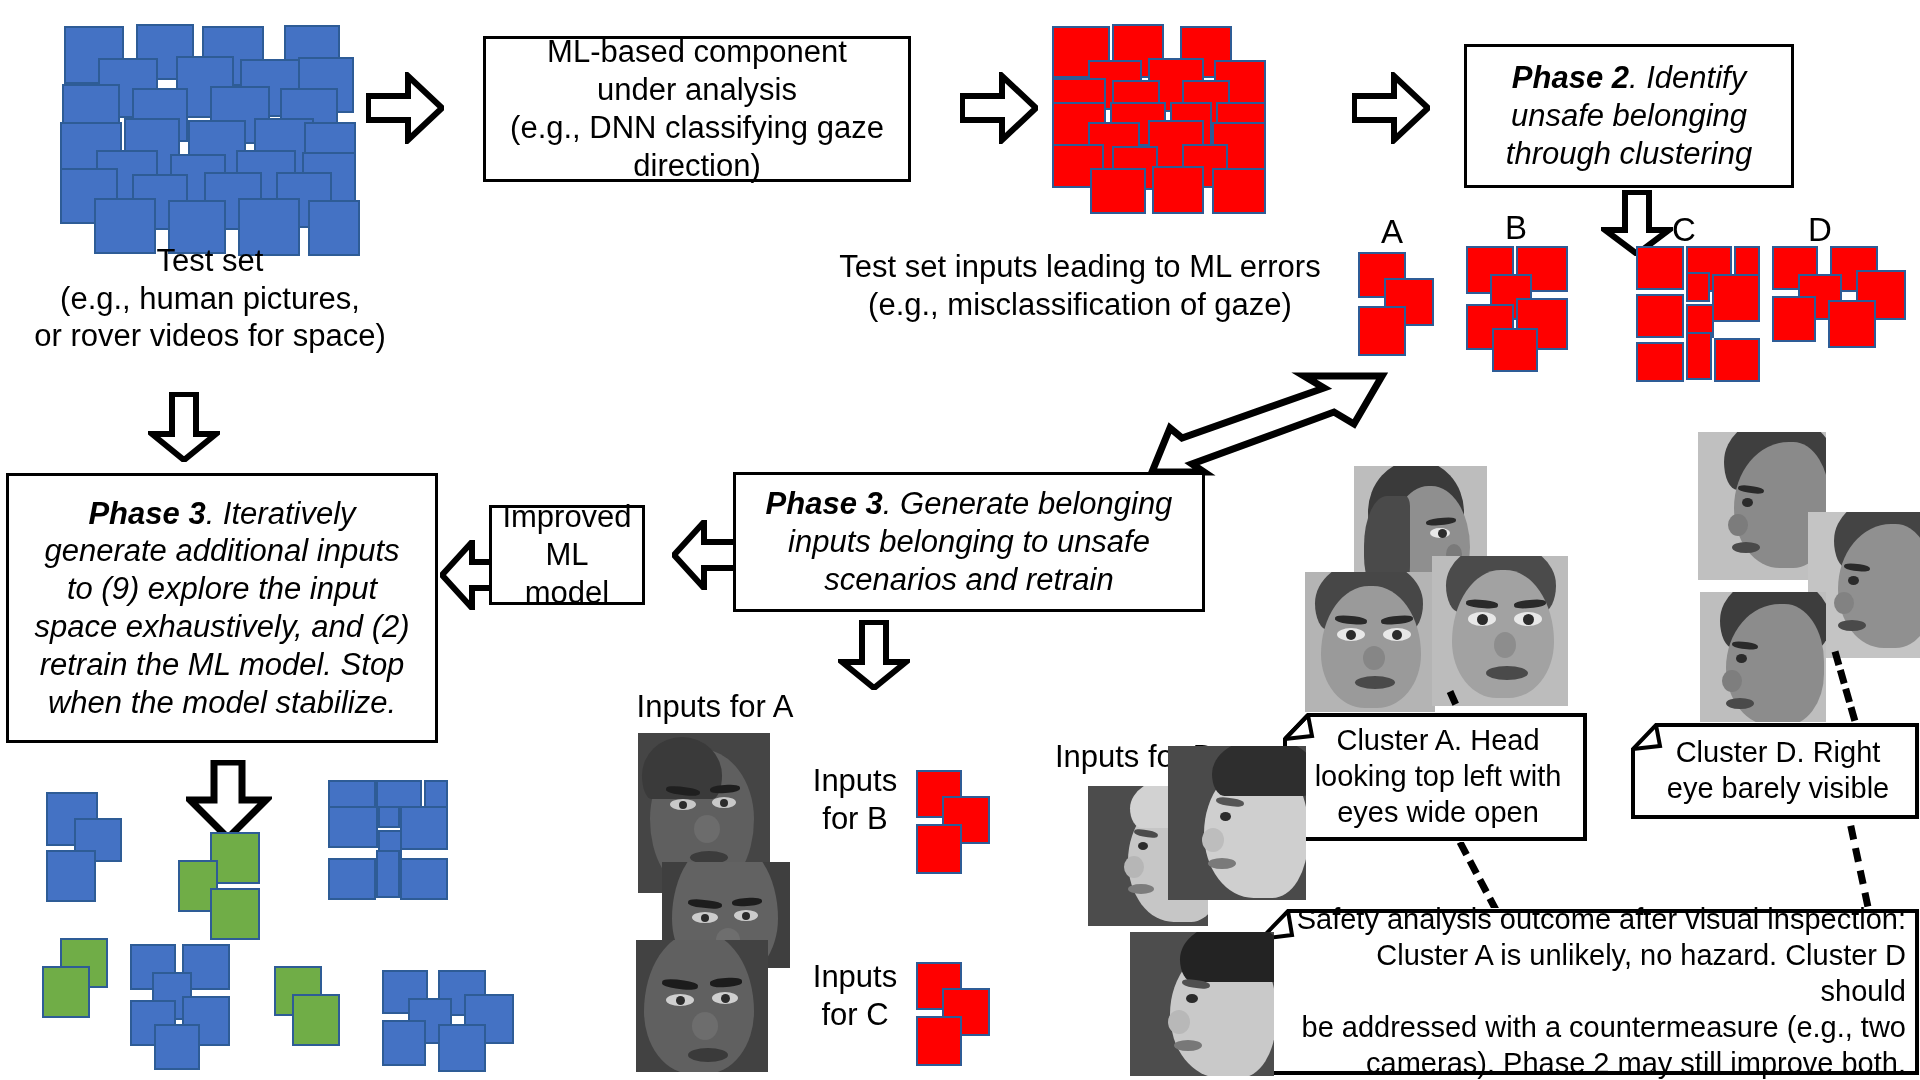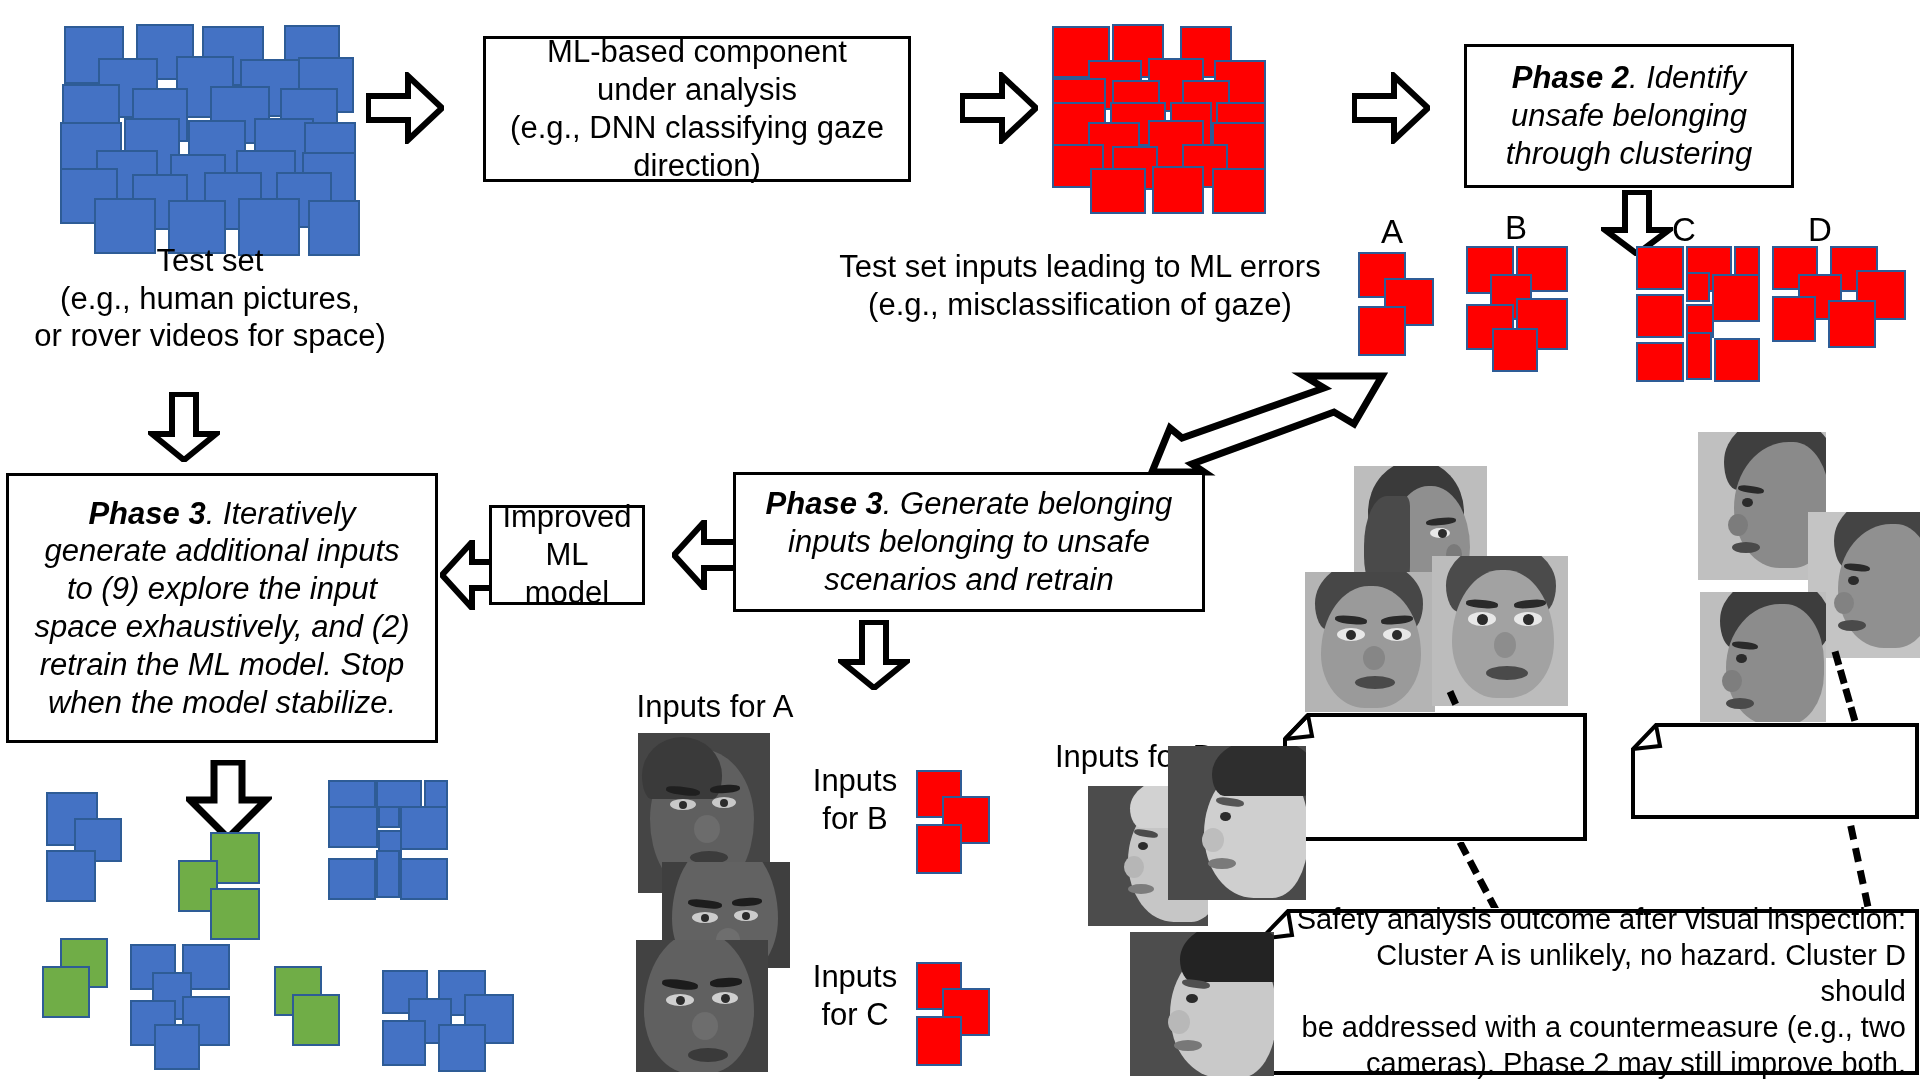--- a/index.html
+++ b/index.html
@@ -321,27 +321,32 @@
 <div class="dash" style="left:1835px;top:648px;width:72px;transform:rotate(74deg);"></div>
 <div class="dash" style="left:1450px;top:820px;width:120px;transform:rotate(62deg);"></div>
 <div class="dash" style="left:1846px;top:800px;width:128px;transform:rotate(78deg);"></div>
 
 <div class="note" style="left:1282px;top:712px;width:306px;height:130px;">
   <svg class="noteframe" viewBox="0 0 306 130" preserveAspectRatio="none">
     <path d="M 26,3 L 303,3 L 303,127 L 3,127 L 3,27 Z" fill="#fff" stroke="#000" stroke-width="4"></path>
     <path d="M 26,3 L 3,27" fill="none" stroke="#000" stroke-width="4"></path>
     <path d="M 26,3 L 30,24 L 3,27" fill="none" stroke="#000" stroke-width="4"></path>
   </svg>
+  <span class="notelabel">Cluster A. Head
+looking top left with
+eyes wide open</span>
 </div>
 
 <div class="note" style="left:1630px;top:722px;width:290px;height:98px;">
   <svg class="noteframe" viewBox="0 0 290 98" preserveAspectRatio="none">
     <path d="M 26,3 L 287,3 L 287,95 L 3,95 L 3,27 Z" fill="#fff" stroke="#000" stroke-width="4"></path>
     <path d="M 26,3 L 30,24 L 3,27" fill="none" stroke="#000" stroke-width="4"></path>
   </svg>
+  <span class="notelabel">Cluster D. Right
+eye barely visible</span>
 </div>
 
 <div class="note" style="left:1258px;top:908px;width:662px;height:168px;font-size:29px;text-align:right;padding-left:26px;padding-right:14px;">
   <svg class="noteframe" viewBox="0 0 662 168" preserveAspectRatio="none">
     <path d="M 30,3 L 659,3 L 659,165 L 3,165 L 3,31 Z" fill="#fff" stroke="#000" stroke-width="4"></path>
     <path d="M 30,3 L 34,27 L 3,31" fill="none" stroke="#000" stroke-width="4"></path>
   </svg>
   <span class="notelabel">Safety analysis outcome after visual inspection:
 Cluster A is unlikely, no hazard. Cluster D should
 be addressed with a countermeasure (e.g., two

